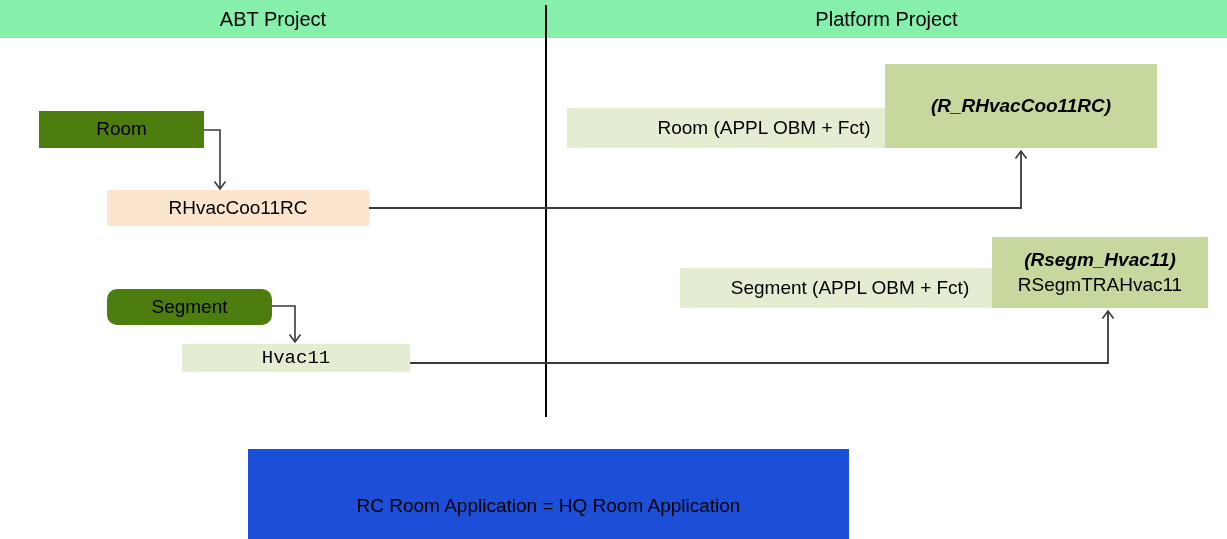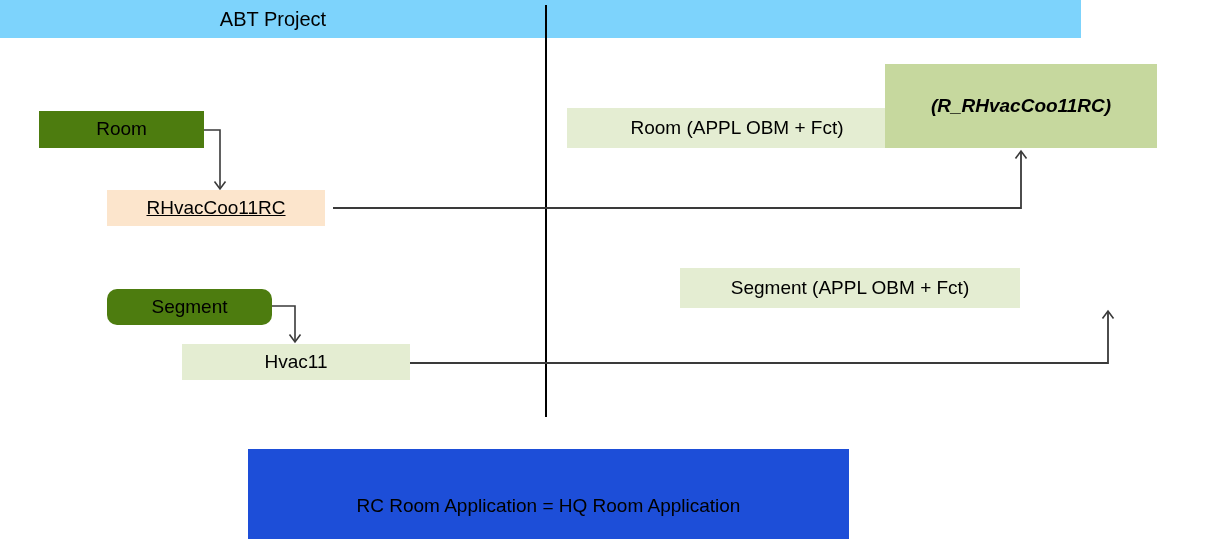--- a/index.html
+++ b/index.html
@@ -13,22 +13,22 @@
     position: relative;
     width: 1227px;
     height: 539px;
     background: #ffffff;
     overflow: hidden;
   }
   
   .header-band {
     position: absolute;
     left: 0; top: 5;
-    width: 1081px; height: 38px;
-    background: #7dd3fc;
+    width: 1227px; height: 38px;
+    background: #86efac;
     display: flex;
   }
   .header-half {
     display: flex;
     align-items: center;
     justify-content: center;
     font-size: 20px;
   }
   .header-half.left  { width: 546px; }
   .header-half.right { width: 681px; }
@@ -53,36 +53,37 @@
   }
   .entity { background: #4d7c0f; }
   .rc     { background: #fce5cc; }
   .appl   { background: #e4edd2; }
   .tra    { background: #c6d89e; flex-direction: column; }
   .note   { background: #1d4ed8; margin-top: 32px; }
 
   .tra .alias { font-weight: bold; font-style: italic; }
 
   .room-box         { left: 39;  top: 111px; left: 39px;  width: 165px; height: 37px; }
-  .rhvac-box        { left: 107px; top: 190px; width: 218px; height: 36px; text-decoration: underline; }
+  .rhvac-box        { left: 107px; top: 190px; width: 262px; height: 36px; }
   .segment-box      { left: 107px; top: 289px; width: 165px; height: 36px; border-radius: 10px; }
-  .hvac-box         { left: 182px; top: 344px; width: 228px; height: 36px; }
-  .room-appl-box    { left: 567px; top: 108px; width: 340px; height: 40px; }
+  .hvac-box         { left: 182px; top: 344px; width: 228px; height: 28px; font-family: Liberation Mono, monospace; }
+  .room-appl-box    { left: 567px; top: 108px; width: 340px; height: 40px; padding-left: 27px; }
   .room-tra-box     { left: 885px; top: 64px;  width: 272px; height: 84px; }
   .segment-appl-box { left: 680px; top: 268px; width: 340px; height: 40px; }
   .segm-tra-box     { left: 992px; top: 237px; width: 216px; height: 71px; }
   .note-box         { left: 248px; top: 417px; width: 601px; height: 114px; }
 </style>
 </head>
 <body>
 
 <div class="canvas">
 
   <div class="header-band">
     <div class="header-half left">ABT Project</div>
+    <div class="header-half right">Platform Project</div>
   </div>
 
   <svg class="overlay" viewBox="0 0 1227 539" xmlns="http://www.w3.org/2000/svg">
 
     <line x1="546" y1="5" x2="546" y2="417" stroke="#000000" stroke-width="2"></line>
 
     <path d="M204 130 L220 130 L220 188" fill="none" stroke="#3a3a3a" stroke-width="1.6"></path>
     <path d="M214.5 181.5 L220 189 L225.5 181.5" fill="none" stroke="#3a3a3a" stroke-width="1.6"></path>
 
     <path d="M333 208 L1021 208 L1021 152" fill="none" stroke="#3a3a3a" stroke-width="1.8"></path>
@@ -104,16 +105,20 @@
   <div class="box appl hvac-box">Hvac11</div>
 
   <div class="box appl room-appl-box">Room (APPL OBM + Fct)</div>
 
   <div class="box tra room-tra-box">
     <div class="alias">(R_RHvacCoo11RC)</div>
   </div>
 
   <div class="box appl segment-appl-box">Segment (APPL OBM + Fct)</div>
 
+  <div class="box tra segm-tra-box">
+    <div class="alias">(Rsegm_Hvac11)</div>
+    <div class="name">RSegmTRAHvac11</div>
+  </div>
 
   <div class="box note note-box">RC Room Application = HQ Room Application</div>
 
 </div>
 
 </body></html>

